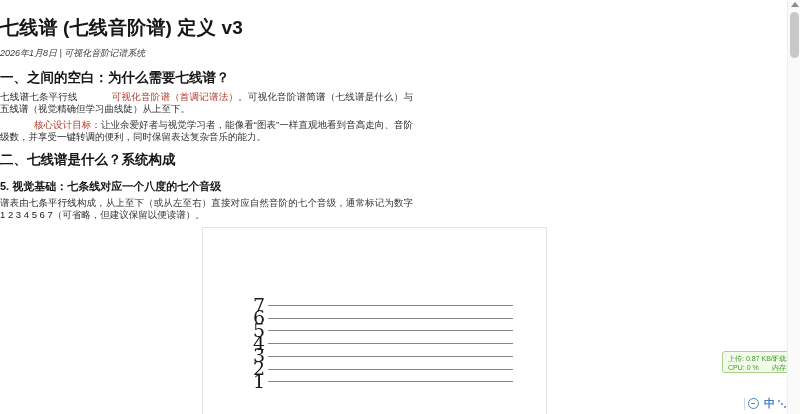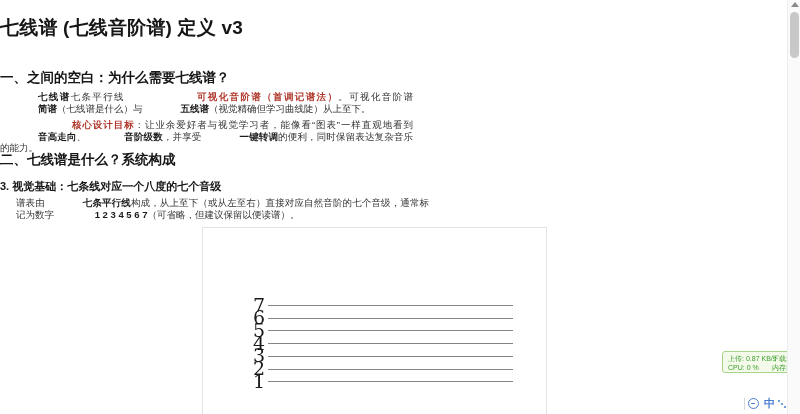--- a/index.html
+++ b/index.html
@@ -13,22 +13,22 @@
   #doc-title { top:15px; font-size:19px; font-weight:bold; color:#161616; letter-spacing:0.2px; }
   #doc-meta  { top:47px; font-size:9px; font-style:italic; color:#3a3a3a; }
   .h2 { font-size:13.5px; font-weight:bold; color:#161616; }
   #h2-1 { top:69px; }
   #h2-2 { top:151px; }
   .h3 { font-size:11px; font-weight:bold; color:#161616; }
   #h3-1 { top:179px; }
   .para { font-size:9.5px; line-height:11.5px; color:#333; width:413px; text-align:justify; }
   #p1 { top:91px; }
   #p2 { top:119px; }
-  #p3 { top:197px;margin-left:16px; }
-  .b { font-weight:bold; color:#1c1c1c;padding-left:38px; }
+  #p3 { top:197px; }
+  .b { font-weight:normal; color:#1c1c1c; }
   .red { color:#b03a2e;margin-left:34px; }
 
   
   #diagram { position:absolute; left:202px; top:227px; width:345px; height:240px;
     border:1px solid #e4e4e4; background:#ffffff; }
   .staff-row { position:absolute; left:0; width:100%; height:0; }
   .staff-num { position:absolute; left:38px; width:24px; text-align:right;
     font-family:"DejaVu Serif","Liberation Serif",serif; font-size:19px; line-height:19px; color:#1a1a1a; }
   .staff-line { position:absolute; left:65px; width:245px; height:1px; background:#858585; }
 
@@ -66,30 +66,31 @@
   #tray-dots i:nth-child(2) { left:3px; top:3px; }
   #tray-dots i:nth-child(3) { left:6px; top:6px; }
   #tray-mic { left:48px; top:1px; }
 </style>
 </head>
 <body>
 
 <div id="screen">
 
   <div class="doc-abs doc" id="doc-title">七线谱 (七线音阶谱) 定义 v3</div>
+  <div class="doc-abs doc" id="doc-meta">2026年1月8日 | 可视化音阶记谱系统</div>
 
   <div class="doc-abs doc h2" id="h2-1">一、之间的空白：为什么需要七线谱？</div>
 
   <div class="doc-abs doc para" id="p1"><span class="b">七线谱</span><span>七条平行线</span><span class="b red">可视化音阶谱（首调记谱法）</span><span>。可视化音阶谱</span><span class="b">简谱</span><span>（七线谱是什么）与</span><span class="b">五线谱</span><span>（视觉精确但学习曲线陡）从上至下。</span></div>
 
   <div class="doc-abs doc h2" id="h2-2">二、七线谱是什么？系统构成</div>
 
   <div class="doc-abs doc para" id="p2"><span class="b red">核心设计目标</span><span>：让业余爱好者与视觉学习者，能像看“图表”一样直观地看到</span><span class="b">音高走向</span><span>、</span><span class="b">音阶级数</span><span>，并享受</span><span class="b">一键转调</span><span>的便利，同时保留表达复杂音乐的能力。</span></div>
 
-  <div class="doc-abs doc h3" id="h3-1">3. 视觉基础：七条线对应一个八度的七个音级</div>
+  <div class="doc-abs doc h3" id="h3-1">5. 视觉基础：七条线对应一个八度的七个音级</div>
 
   <div class="doc-abs doc para" id="p3"><span>谱表由</span><span class="b">七条平行线</span><span>构成，从上至下（或从左至右）直接对应自然音阶的七个音级，通常标记为数字 </span><span class="b">1 2 3 4 5 6 7</span><span>（可省略，但建议保留以便读谱）。</span></div>
 
   <div id="diagram">
     <div id="staff-rows">
         <div class="staff-row">
           <span class="staff-num" style="top: 67.5px;">7</span>
           <span class="staff-line" style="top: 77px;"></span>
         </div>
         <div class="staff-row">

